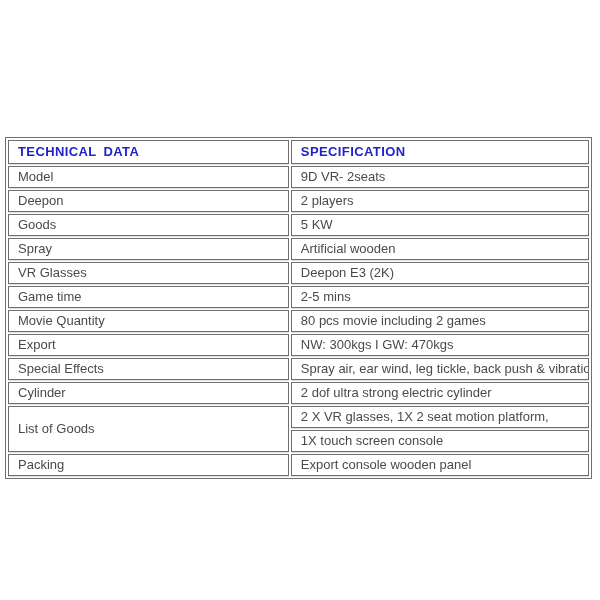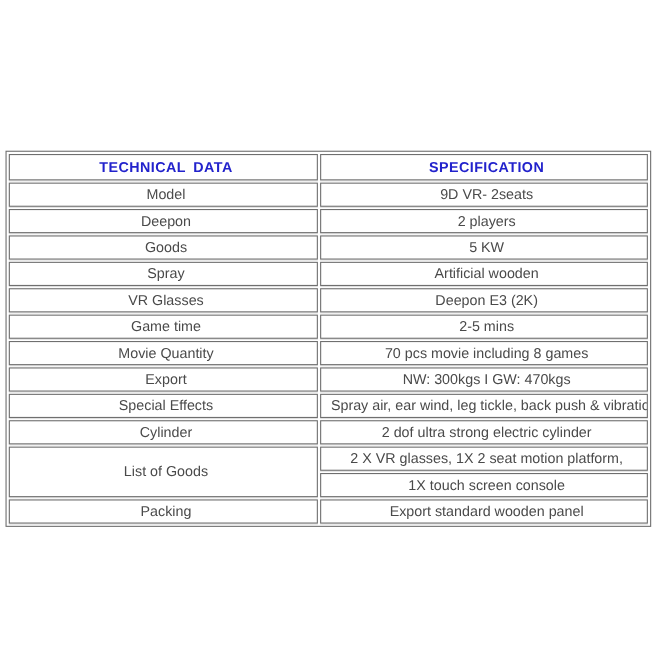--- a/index.html
+++ b/index.html
@@ -27,21 +27,21 @@
   }
   col.c1 { width: 48.5%; }
   col.c2 { width: 51.5%; }
   th, td {
     border: 1px solid var(--border-color, #6f6f6f);
     box-shadow: 0 1px 0 rgba(0,0,0,0.12);
     height: 18px;
     padding: 1px 4px 1px 9px;
     font-size: 13px;
     line-height: 18px;
-    text-align: center;
+    text-align: left;
     vertical-align: middle;
     white-space: nowrap;
     overflow: hidden;
     color: var(--body-text, #4a4a4a);
     background: #ffffff;
   }
   th {
     color: var(--header-text, #2222cc);
     font-weight: bold;
     letter-spacing: 0.4px;
@@ -83,21 +83,21 @@
     <tr>
       <td>VR Glasses</td>
       <td>Deepon E3 (2K)</td>
     </tr>
     <tr>
       <td>Game time</td>
       <td>2-5 mins</td>
     </tr>
     <tr>
       <td>Movie Quantity</td>
-      <td>70 pcs movie including 8 games</td>
+      <td>80 pcs movie including 2 games</td>
     </tr>
     <tr>
       <td>Export</td>
       <td>NW: 300kgs  I  GW: 470kgs</td>
     </tr>
     <tr>
       <td>Special Effects</td>
       <td>Spray air, ear wind, leg tickle, back push &amp; vibration</td>
     </tr>
     <tr>
@@ -106,17 +106,17 @@
     </tr>
     <tr>
       <td rowspan="2">List of Goods</td>
       <td>2 X VR glasses, 1X 2 seat motion platform,</td>
     </tr>
     <tr>
       <td>1X touch screen console</td>
     </tr>
     <tr>
       <td>Packing</td>
-      <td>Export standard wooden panel</td>
+      <td>Export console wooden panel</td>
     </tr>
   </tbody>
     </table>
 </div>
 
 </body></html>

